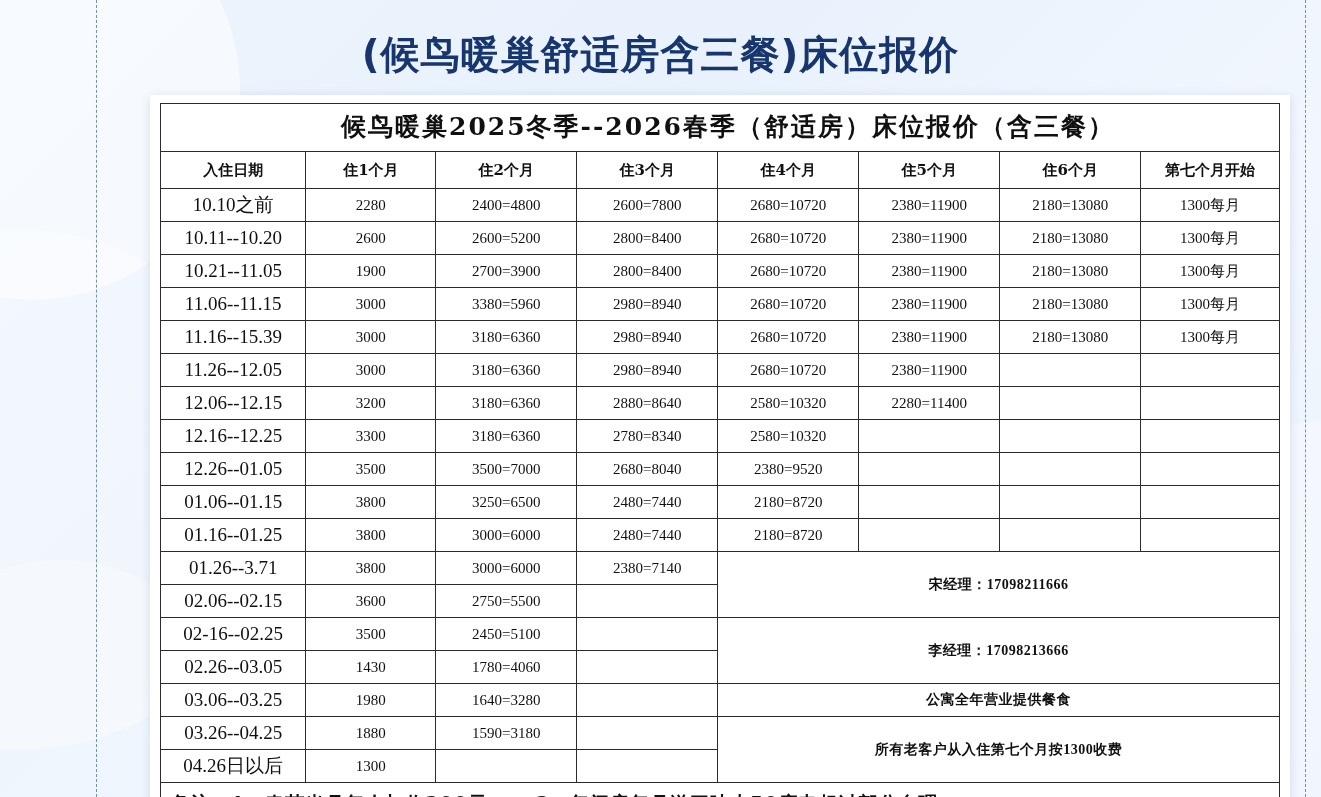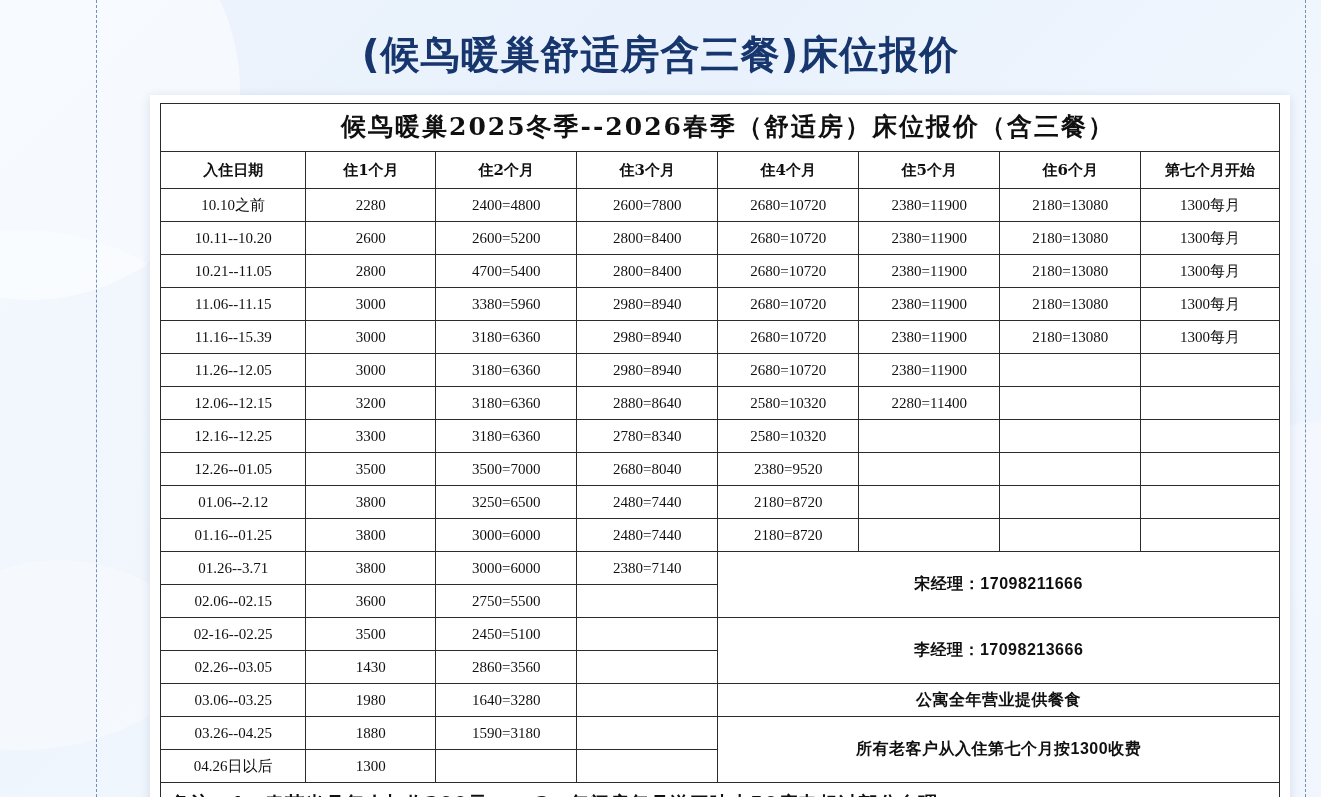--- a/index.html
+++ b/index.html
@@ -92,26 +92,26 @@
     height: 32px;
     padding: 2px 0;
   }
   tbody td {
     font-size: 15px;
     height: 30px;
     padding: 1px 0;
     font-family: "Liberation Serif", serif;
   }
   tbody td.first {
-    font-size: 15px;
+    font-size: 19px;
   }
   td.note {
-    font-size: 16px;
-    font-weight: bold;
-    font-family: Liberation Sans, sans-serif;
+    font-size: 14px;
+    font-weight: bold;
+    font-family: Liberation Serif, serif;
     letter-spacing: 0.5px;
   }
   td.empty {
     background: #ffffff;
   }
   .footer-row td {
     font-size: 19px;
     font-weight: bold;
     text-align: left;
     padding: 6px 4px 8px 10px;
@@ -189,22 +189,22 @@
           <td>2600</td>
           <td>2600=5200</td>
           <td>2800=8400</td>
           <td>2680=10720</td>
           <td>2380=11900</td>
           <td>2180=13080</td>
           <td>1300每月</td>
         </tr>
         <tr>
           <td class="first">10.21--11.05</td>
-          <td>2800</td>
-          <td>4700=5400</td>
+          <td>1900</td>
+          <td>2700=3900</td>
           <td>2800=8400</td>
           <td>2680=10720</td>
           <td>2380=11900</td>
           <td>2180=13080</td>
           <td>1300每月</td>
         </tr>
         <tr>
           <td class="first">11.06--11.15</td>
           <td>3000</td>
           <td>3380=5960</td>
@@ -258,21 +258,21 @@
           <td class="first">12.26--01.05</td>
           <td>3500</td>
           <td>3500=7000</td>
           <td>2680=8040</td>
           <td>2380=9520</td>
           <td class="empty"></td>
           <td class="empty"></td>
           <td class="empty"></td>
         </tr>
         <tr>
-          <td class="first">01.06--2.12</td>
+          <td class="first">01.06--01.15</td>
           <td>3800</td>
           <td>3250=6500</td>
           <td>2480=7440</td>
           <td>2180=8720</td>
           <td class="empty"></td>
           <td class="empty"></td>
           <td class="empty"></td>
         </tr>
         <tr>
           <td class="first">01.16--01.25</td>
@@ -300,21 +300,21 @@
         <tr>
           <td class="first">02-16--02.25</td>
           <td>3500</td>
           <td>2450=5100</td>
           <td class="empty"></td>
           <td class="note" rowspan="2" colspan="4">李经理：17098213666</td>
         </tr>
         <tr>
           <td class="first">02.26--03.05</td>
           <td>1430</td>
-          <td>2860=3560</td>
+          <td>1780=4060</td>
           <td class="empty"></td>
         </tr>
         <tr>
           <td class="first">03.06--03.25</td>
           <td>1980</td>
           <td>1640=3280</td>
           <td class="empty"></td>
           <td class="note" colspan="4">公寓全年营业提供餐食</td>
         </tr>
         <tr>

